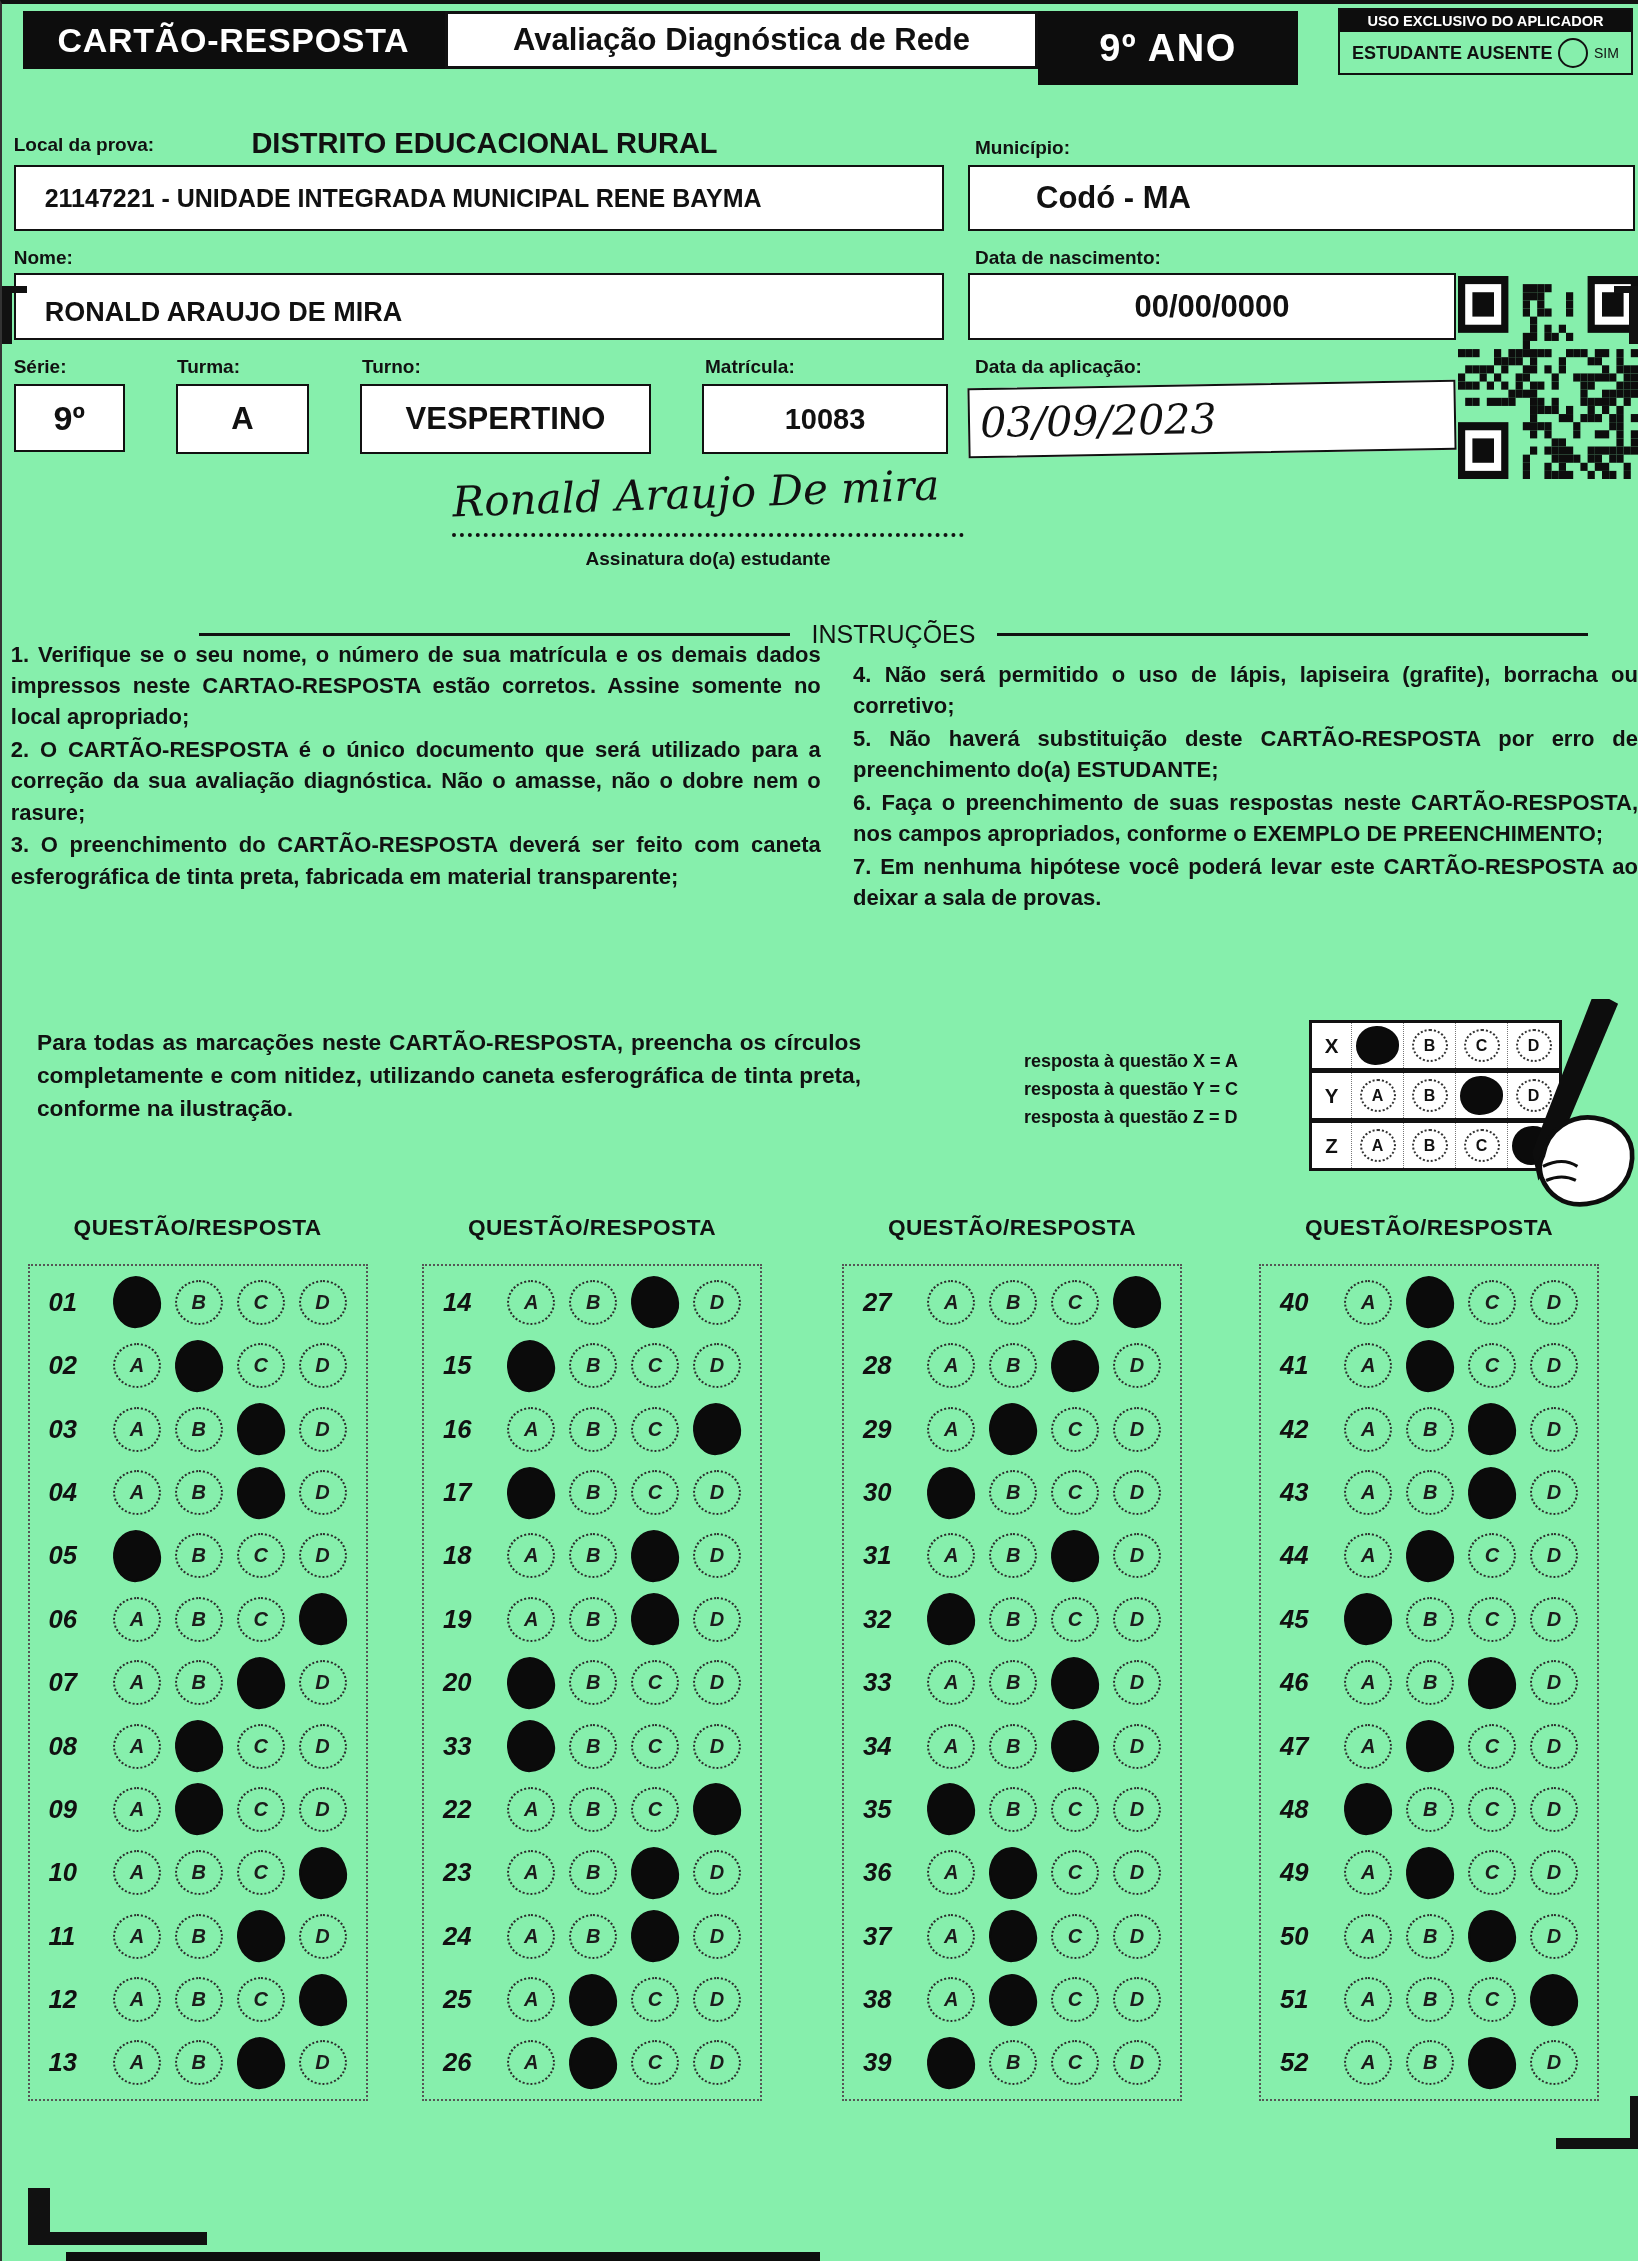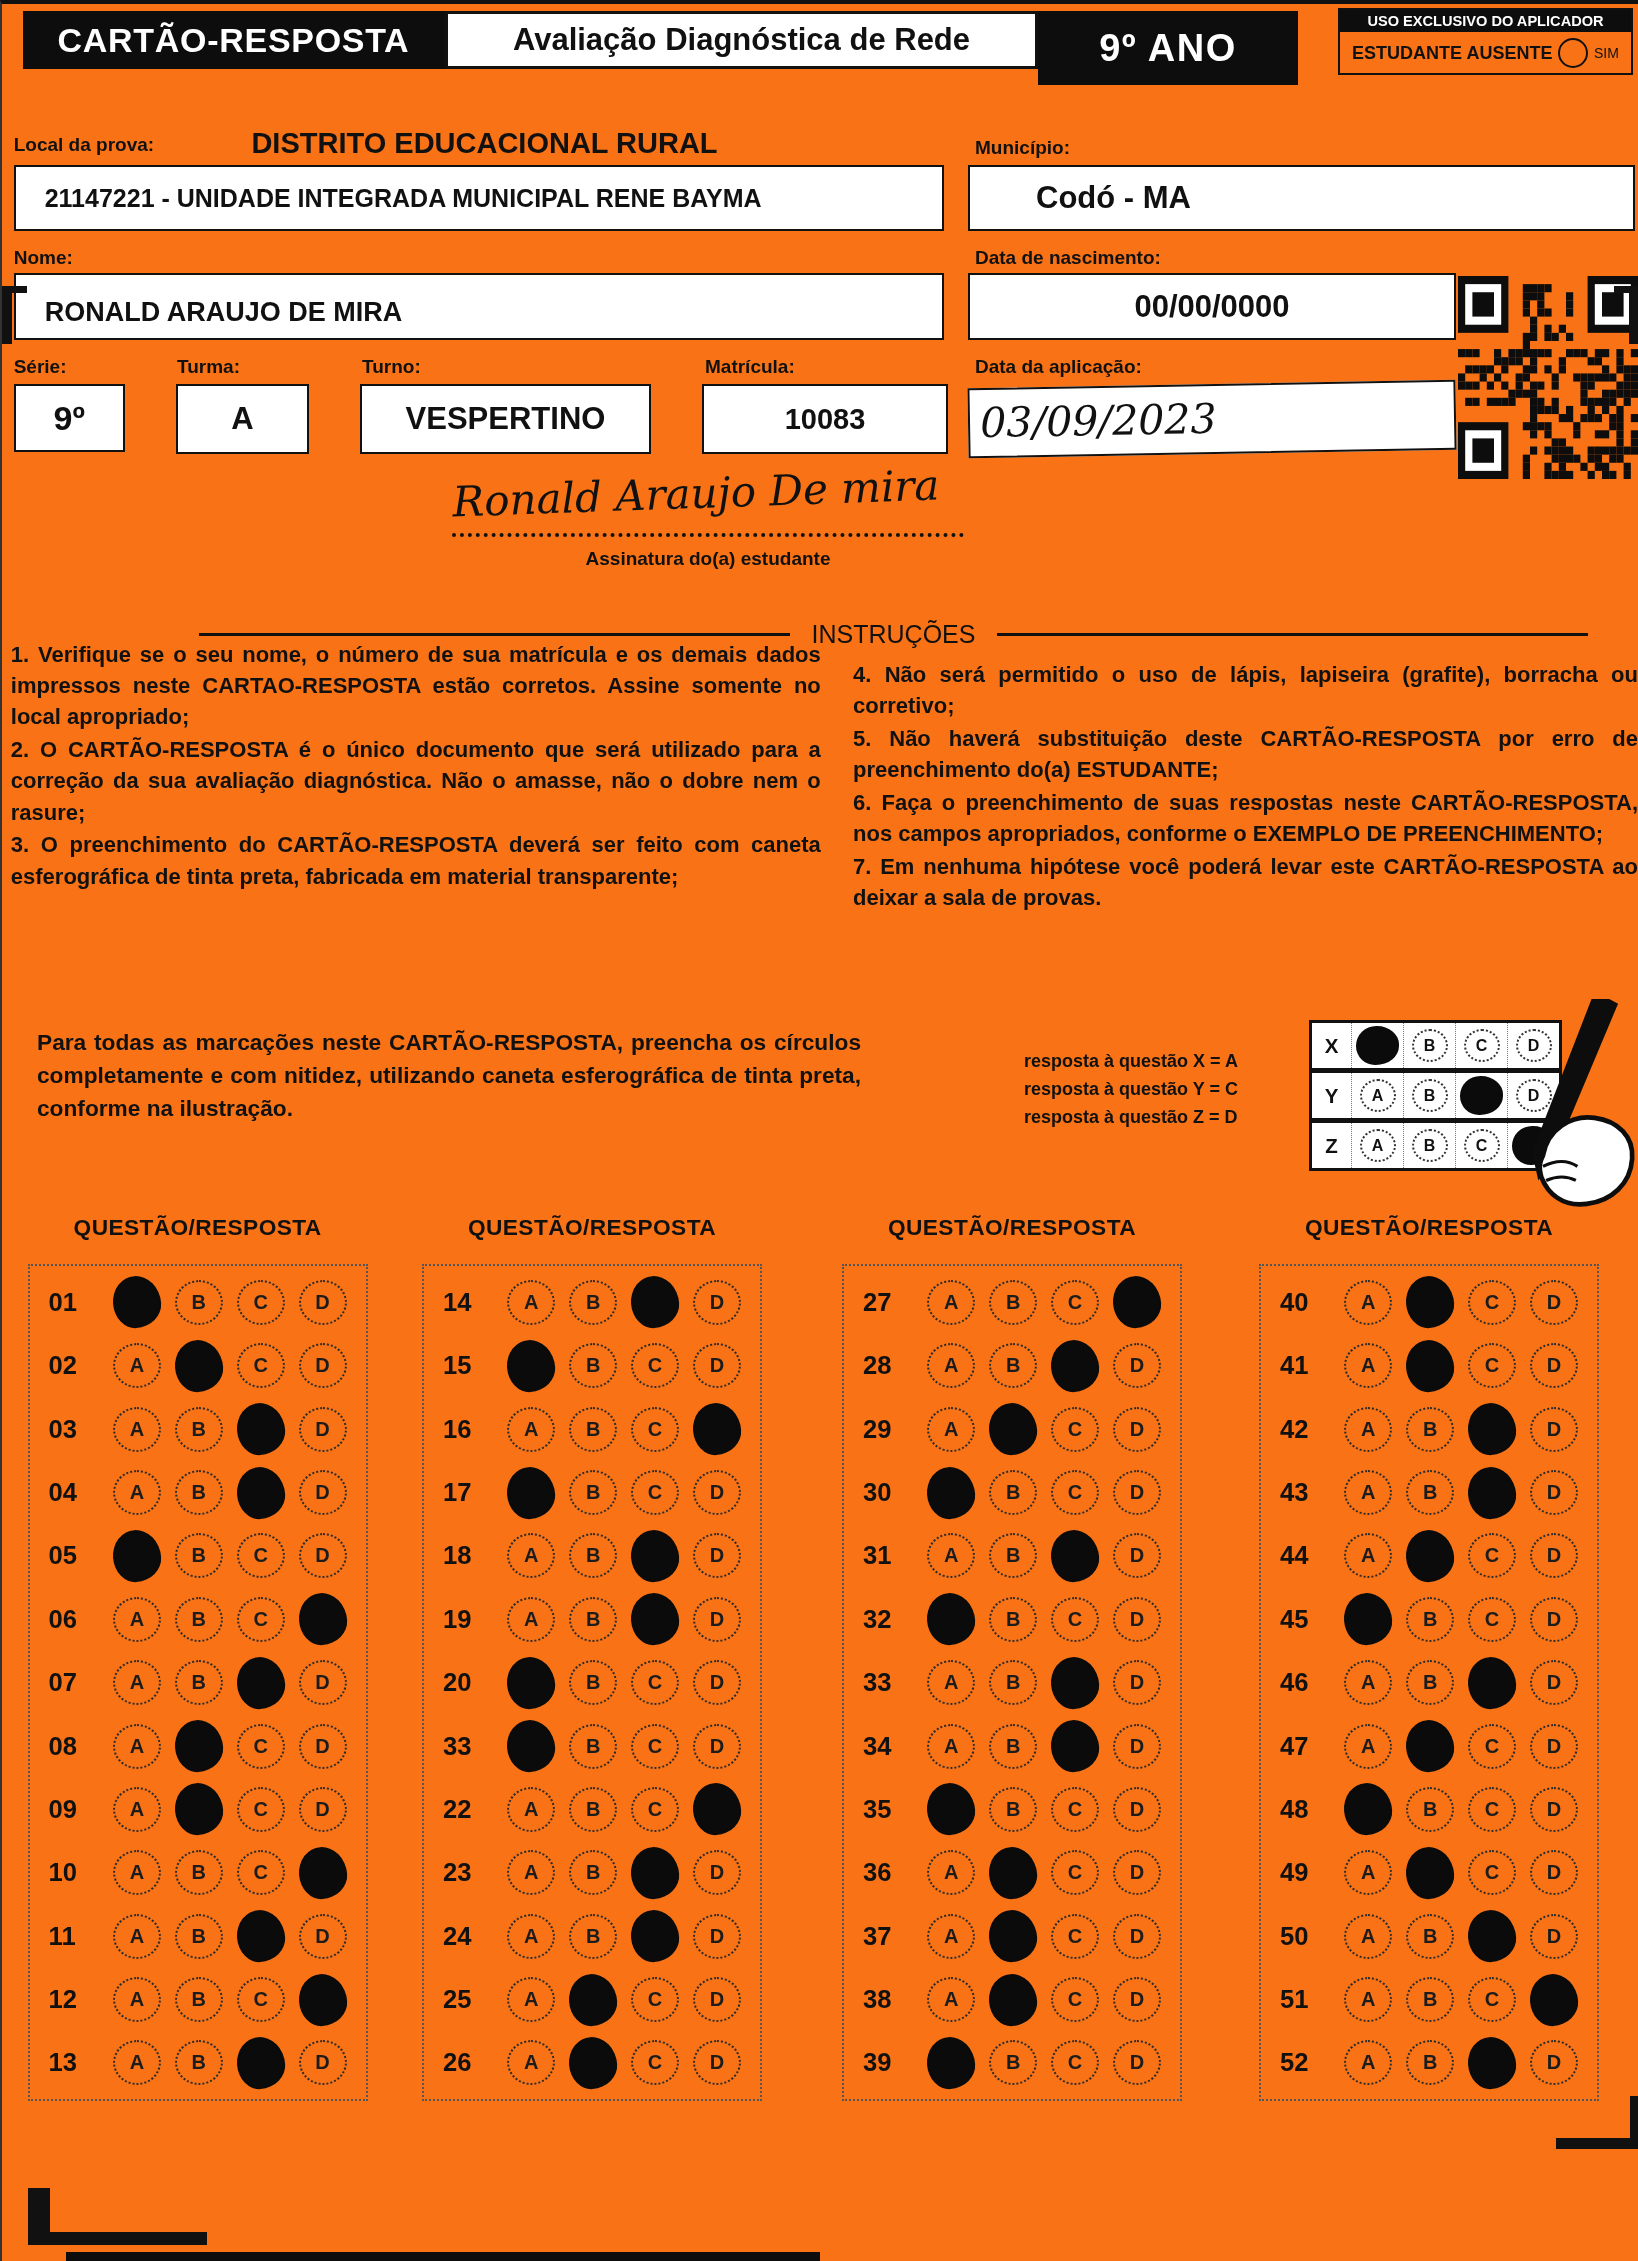--- a/index.html
+++ b/index.html
@@ -1,17 +1,17 @@
 <!DOCTYPE html>
 <html style="font-size:11.7px"><head>
 <meta charset="utf-8">
 <style>
   html,body{margin:0;padding:0;background:#e8e8e8;}
   .page{
-    position:relative;width:1639px;height:2261px;background:#f97316;
+    position:relative;width:1639px;height:2261px;background:#86efac;
     font-family:"Liberation Sans",sans-serif;color:#111;overflow:hidden;
     border-top:4.4px solid #111;border-left:2.2px solid #333;border-right:1.5px solid #777;
     box-sizing:border-box;
   }
   .abs{position:absolute;box-sizing:border-box;}
   .blackbox{background:#0d0d0d;color:#fff;display:flex;align-items:center;justify-content:center;}
   .fieldbox{border:2.9px solid #111;background:#fff;display:flex;align-items:center;}
   .lbl{font-weight:bold;font-size:19px;}
   .center{justify-content:center;text-align:center;}
   .instr{margin:0 0 1.5px 0;font-size:22px;font-weight:bold;line-height:1.42;text-align:justify;}
@@ -19,21 +19,21 @@
   
   .ex-row{display:flex;border-bottom:5.8px solid #111;}
   .ex-row:last-child{border-bottom:none;}
   .ex-label{width:39px;display:flex;align-items:center;justify-content:center;font-weight:bold;font-size:20.5px;}
   .ex-cell{width:51px;height:45px;display:flex;align-items:center;justify-content:center;border-left:1.5px dotted #777;}
   .ex-bubble{width:32px;height:29px;border:2.2px dotted #333;border-radius:50%;display:flex;align-items:center;justify-content:center;font-weight:bold;font-size:16px;}
   .ex-filled{width:39px;height:35px;background:#0b0b0b;border-color:#0b0b0b;border-style:solid;color:transparent;border-radius:48% 52% 55% 45% / 52% 48% 50% 50%;}
   
   .answer-col{position:absolute;width:340px;}
   .col-header{text-align:center;font-weight:bold;font-size:22.7px;letter-spacing:0.4px;}
-  .answer-box{margin-top:23.4px;height:824px;border:2.2px dotted #555;display:flex;flex-direction:column;justify-content:space-around;padding:4.4px 0;}
+  .answer-box{margin-top:23.4px;height:824px;border:2.2px dotted #555;display:flex;flex-direction:column;justify-content:space-around;padding:4.4px 0;font-style:italic;}
   .ans-row{display:flex;align-items:center;}
   .qnum{width:57px;padding-left:19px;font-weight:bold;font-size:25.6px;}
   .bubbles{flex:1;display:flex;justify-content:space-between;padding:0 19px 0 7.3px;}
   .slot{width:48px;height:51px;display:flex;align-items:center;justify-content:center;}
   .bubble{width:46px;height:41px;border:2.2px dotted #2b2b2b;border-radius:50%;display:flex;align-items:center;justify-content:center;font-weight:bold;font-size:20px;color:#1c1c1c;}
   .bubble.filled{width:54px;height:48px;background:#0b0b0b;border-color:#0b0b0b;border-style:solid;color:transparent;border-radius:48% 52% 55% 45% / 50% 55% 45% 50%;transform:rotate(-4deg);}
   .rule{flex:1;height:3.7px;background:#111;}
   .dottedline{border-bottom:4.4px dotted #111;}
 </style>
 </head>

